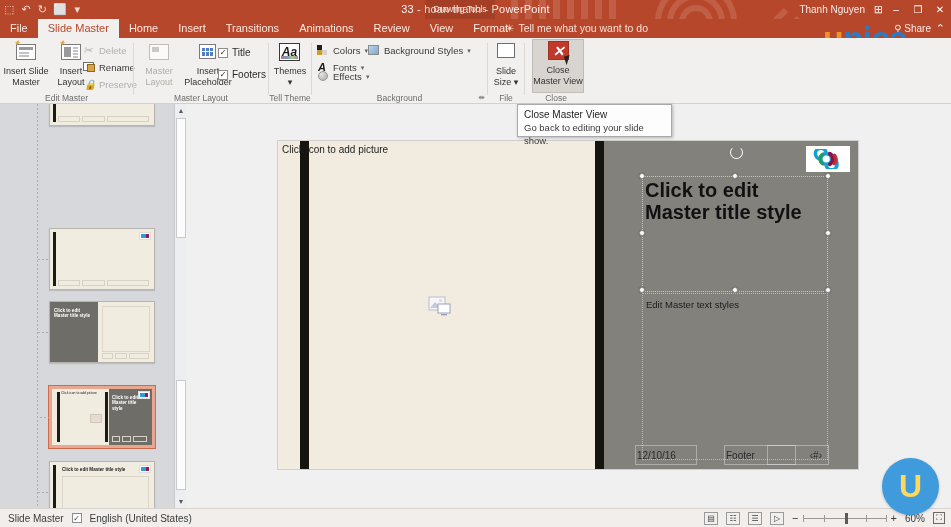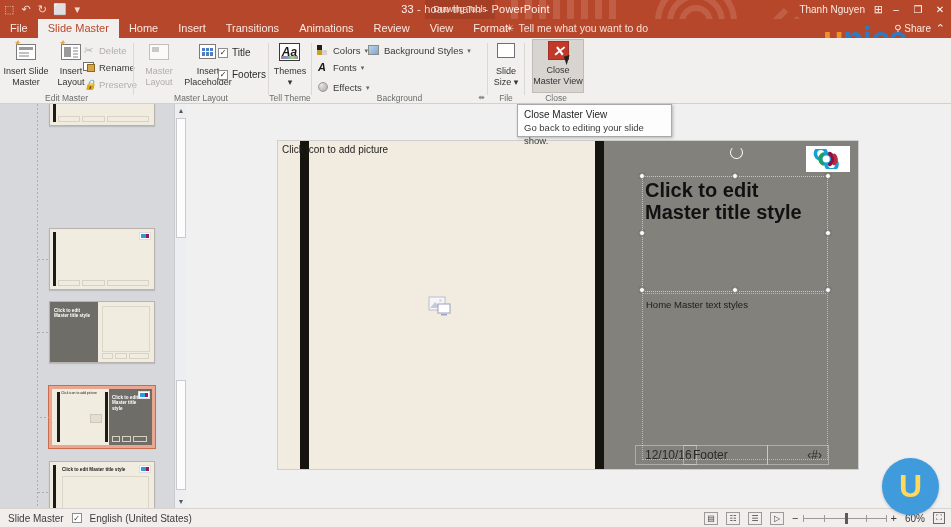--- a/index.html
+++ b/index.html
@@ -251,24 +251,24 @@
     padding:2px 0 0 2px;
   }
   .ph-body{
     position:absolute; left:364px; top:152px; width:186px; height:167px;
     border:1px dotted rgba(255,255,255,.45);
   }
   .ph-body span{ display:block; font-size:9.5px; color:#1c1c1c; padding:5px 0 0 3px; }
 
   .ph-date,.ph-foot,.ph-num{
     position:absolute; bottom:4px; height:20px; border:1px solid rgba(255,255,255,.35);
-    font-size:12px; color:#2b2b2b; display:flex; align-items:center; padding-left:9px;
+    font-size:10px; color:#2b2b2b; display:flex; align-items:center; padding-left:1px;
   }
   .ph-date{ left:357px; width:62px; }
-  .ph-foot{ left:405px; width:85px; }
+  .ph-foot{ left:446px; width:72px; }
   .ph-num{ left:489px; width:62px; justify-content:flex-end; padding-right:6px; }
 
   
   .handles{ position:absolute; left:0; top:0; }
   .hdl{ position:absolute; width:6px; height:6px; border-radius:50%; background:#fff;
         border:1px solid #8d8d8d; box-shadow:0 0 1px rgba(0,0,0,.5); }
   .rot{ position:absolute; width:13px; height:13px; border:1.6px solid #fff; border-radius:50%;
         border-top-color:transparent; }
 
   
@@ -471,21 +471,21 @@
         <span>Colors</span>
         <span class="caret">▾</span>
       </div>
       <div class="smallbtn" style="left:5px; top:22px;">
         <span class="sico">
             <i class="icn-fonts">A</i>
           </span>
         <span>Fonts</span>
         <span class="caret">▾</span>
       </div>
-      <div class="smallbtn" style="left:5px; top:42px;">
+      <div class="smallbtn" style="left:5px; top:31px;">
         <span class="sico">
             <i class="icn-effects"></i>
           </span>
         <span>Effects</span>
         <span class="caret">▾</span>
       </div>
       <div class="smallbtn" style="left:56px; top:5px;">
         <span class="sico">
             <i class="icn-bgstyle"></i>
           </span>
@@ -631,21 +631,21 @@
               <path d="M14 6 a6 6 0 0 0 0 10" stroke="#1f9e63"></path>
             </g>
           </svg>
         </div>
 
         <div class="ph-title">
           <span>Click to edit Master title style</span>
         </div>
 
         <div class="ph-body">
-          <span>Home Master text styles</span>
+          <span>Edit Master text styles</span>
         </div>
 
         <div class="ph-date">12/10/16</div>
         <div class="ph-foot">Footer</div>
         <div class="ph-num">‹#›</div>
 
         <div class="handles">
           <div class="rot" style="left:452px; top:5px;"></div>
           <div class="hdl" style="left:361px; top:32px;"></div>
           <div class="hdl" style="left:454px; top:32px;"></div>

